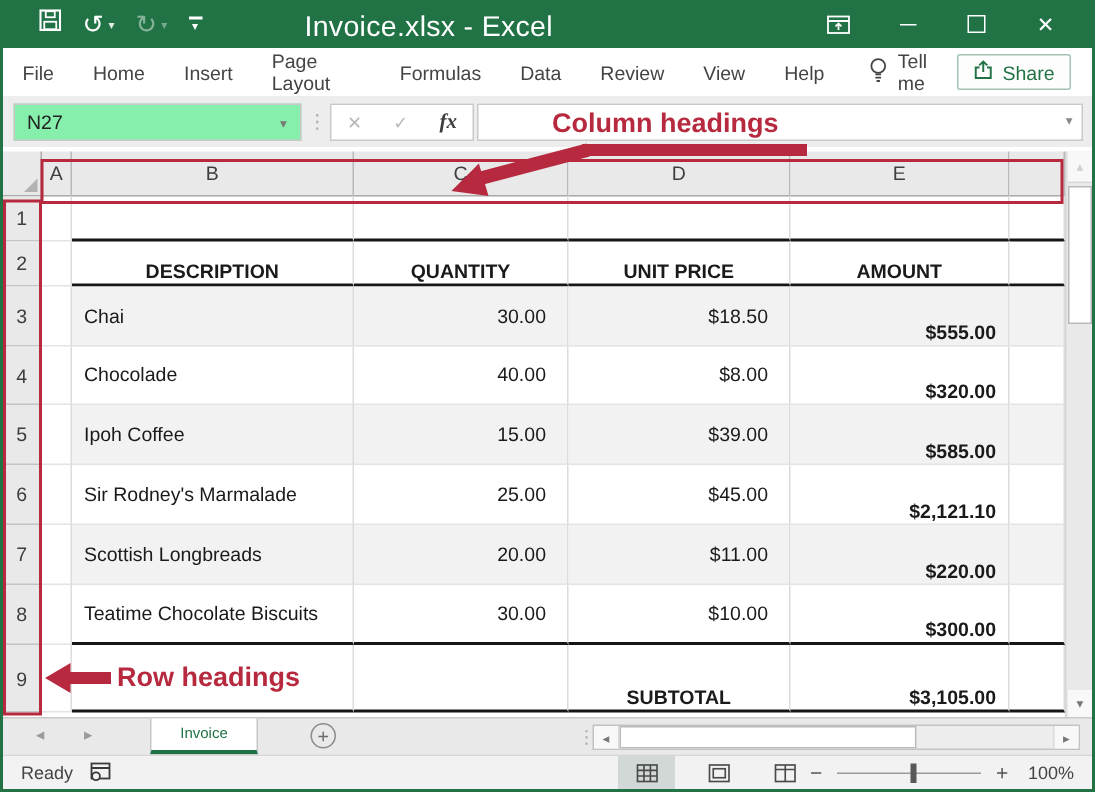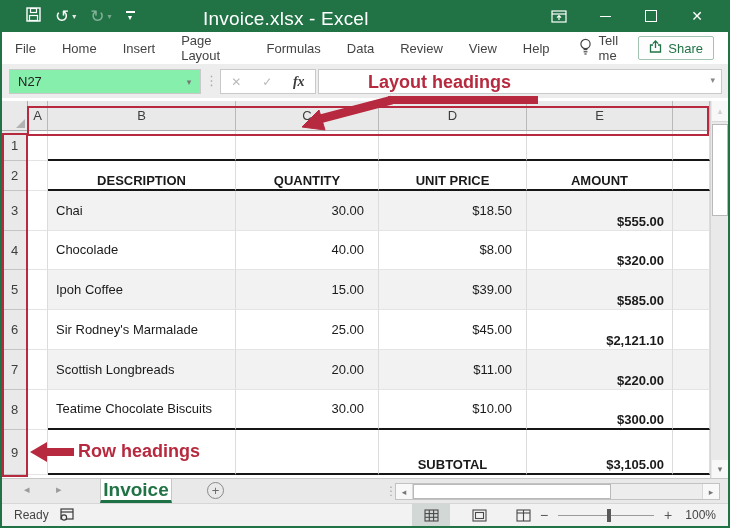--- a/index.html
+++ b/index.html
@@ -90,21 +90,21 @@
   .vscroll .thumb{position:absolute;left:1px;top:23px;width:16px;height:92px;background:#ffffff;
     border:1px solid #b9b9b9;box-sizing:border-box;cursor:pointer;}
 
   
   .tabsrow{position:absolute;left:2px;top:478px;width:726px;height:25px;background:#e9e9e9;
     border-top:1px solid #c9c9c9;box-sizing:border-box;}
   .navarr{position:absolute;top:4px;font-size:11px;color:#9b9b9b;cursor:pointer;}
   .sheet-tab{position:absolute;left:98px;top:0;height:24px;width:72px;background:#fff;
     border-left:1px solid #c6c6c6;border-right:1px solid #c6c6c6;border-bottom:3px solid #1e7145;
     box-sizing:border-box;display:flex;align-items:center;justify-content:center;
-    font-size:19px;font-weight:bold;color:#217346;cursor:pointer;}
+    font-size:10px;font-weight:normal;color:#217346;cursor:pointer;}
   .addsheet{position:absolute;left:205px;top:3px;width:17px;height:17px;border:1px solid #8a8a8a;
     border-radius:50%;display:flex;align-items:center;justify-content:center;
     color:#6a6a6a;font-size:13px;line-height:1;cursor:pointer;box-sizing:border-box;}
   .tdots{position:absolute;left:383px;top:5px;color:#a9a9a9;font-size:12px;cursor:pointer;}
   .hscroll{position:absolute;left:393px;top:4px;width:325px;height:17px;background:#ededed;
     border:1px solid #c2c2c2;box-sizing:border-box;}
   .hscroll .btn{position:absolute;top:0;width:16px;height:15px;background:#f8f8f8;
     display:flex;align-items:center;justify-content:center;color:#777;font-size:9px;cursor:pointer;}
   .hscroll .left{left:0;border-right:1px solid #d9d9d9;}
   .hscroll .right{right:0;border-left:1px solid #d9d9d9;}
@@ -391,21 +391,21 @@
       </div>
     <div class="vscroll">
       <div class="btn up">▴</div>
       <div class="thumb"></div>
       <div class="btn down">▾</div>
     </div>
   </div>
 
   <div class="redrect rr-cols"></div>
   <div class="redrect rr-rows"></div>
-  <div class="anno colslbl">Layout headings</div>
+  <div class="anno colslbl">Column headings</div>
   <div class="anno rowslbl">Row headings</div>
   <svg class="arrowsvg" width="730" height="528" viewBox="0 0 730 528">
     <g fill="#b7293e" stroke="#b7293e">
       <line x1="388" y1="100" x2="538" y2="100" stroke-width="8"></line>
       <line x1="316" y1="120" x2="392" y2="100" stroke-width="9"></line>
       <polygon points="302,127 319,110 325,130" stroke-width="1"></polygon>
       <rect x="45" y="448" width="29" height="8" stroke="none"></rect>
       <polygon points="30,452 47,442 47,462" stroke="none"></polygon>
     </g>
   </svg>

